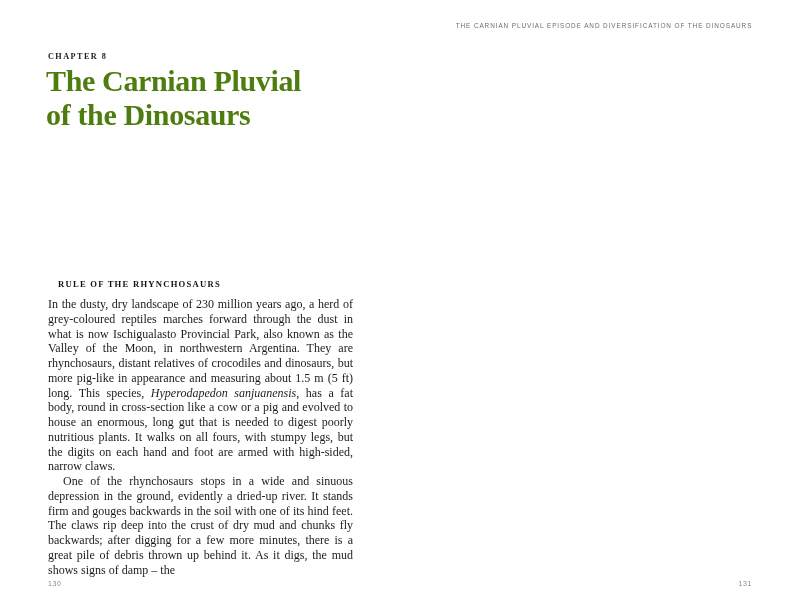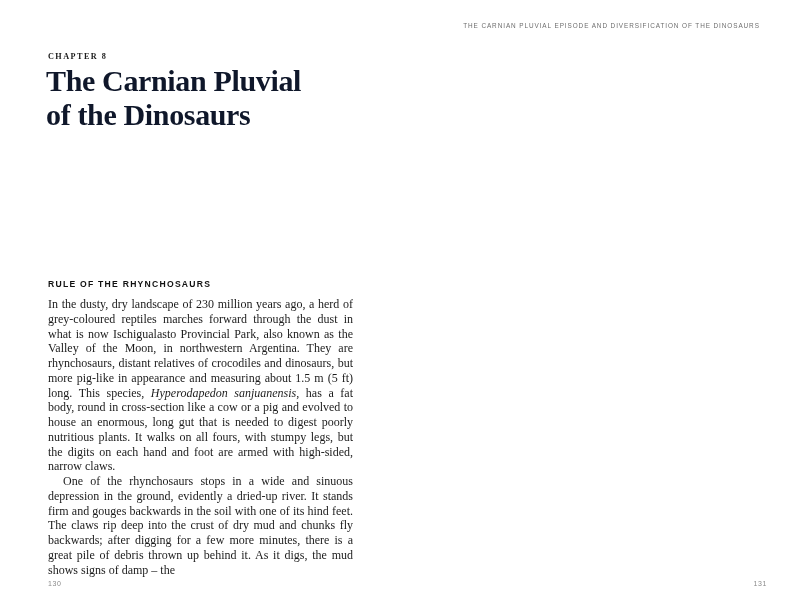--- a/index.html
+++ b/index.html
@@ -22,21 +22,20 @@
     height: 613px;
     background: #ffffff;
   }
 
   
   .page {
     position: absolute;
     top: 0;
     height: 613px;
     background: #ffffff;
-    padding-left: 15px;
   }
   .page-left  { left: 0;   width: 400px; }
   .page-right { left: 400px; width: 400px; }
 
   
   .running-head {
     position: absolute;
     top: 22px;
     left: 48px;
     right: 40px;
@@ -65,30 +64,30 @@
   .chapter-title {
     position: absolute;
     top: 64px;
     left: 46px;
     width: 320px;
     font-family: "Liberation Serif", "DejaVu Serif", serif;
     font-weight: bold;
     font-size: 30px;
     line-height: 1.135;
     letter-spacing: -0.35px;
-    color: #0f172a;
+    color: #4d7c0f;
   }
   .chapter-title .tline { display: block; white-space: nowrap; }
 
   
   .section-head {
     position: absolute;
     top: 279px;
-    left: 48px;
-    font-family: Liberation Sans, sans-serif;
+    left: 58px;
+    font-family: Liberation Serif, serif;
     font-weight: bold;
     font-size: 8.6px;
     letter-spacing: 1.25px;
     color: #111111;
     text-transform: uppercase;
   }
 
   
   .col {
     position: absolute;

